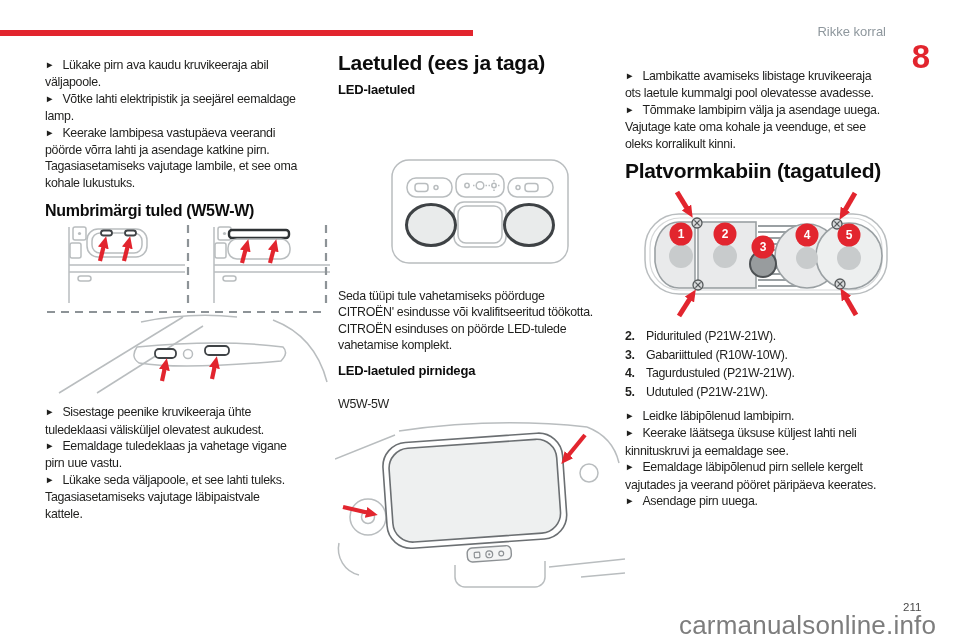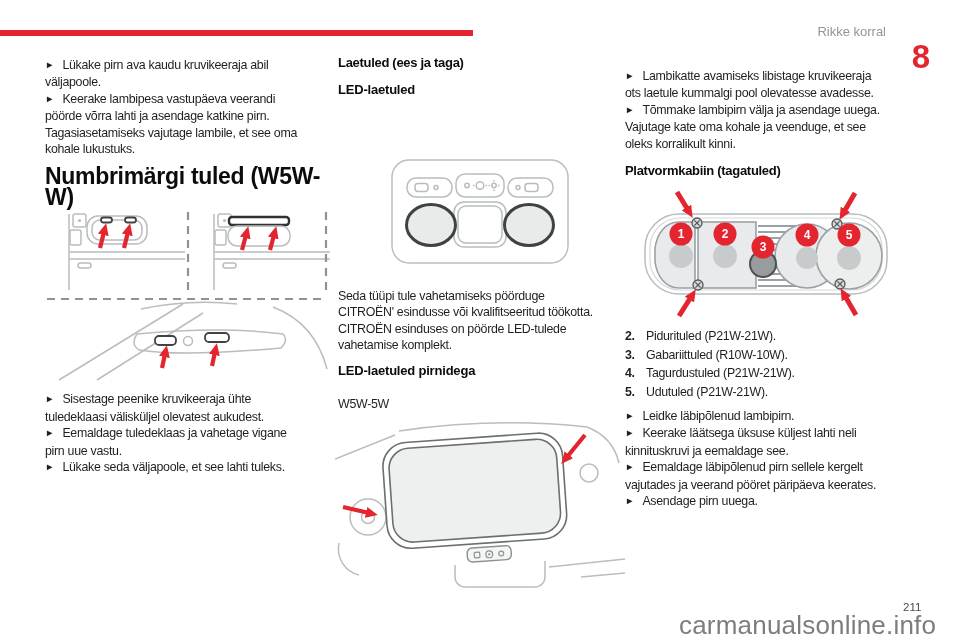--- a/index.html
+++ b/index.html
@@ -21,23 +21,23 @@
   .chapnum{position:absolute;left:899px;top:40px;width:44px;text-align:center;
            font-size:33px;font-weight:bold;color:var(--accent);line-height:1;}
   .col{position:absolute;font-size:12.4px;line-height:16.4px;letter-spacing:-0.3px;}
   .c1{left:45px;top:57px;width:288px;}
   .c2{left:338px;top:52px;width:284px;}
   .c3{left:625px;top:68px;width:282px;}
   p{margin:0;}
   .t{white-space:pre-line;}
   .b{margin:0;}
   .tri{font-size:9.5px;margin-right:8px;position:relative;top:-1px;letter-spacing:0;}
-  h2{margin:0;font-size:13px;line-height:21px;font-weight:bold;color:var(--heading);letter-spacing:-0.3px;}
+  h2{margin:0;font-size:21px;line-height:21px;font-weight:bold;color:var(--heading);letter-spacing:-0.3px;}
   h3{margin:0;font-size:13px;line-height:15px;font-weight:bold;color:var(--heading);letter-spacing:-0.2px;}
-  .c1 h2{margin-top:9px;font-size:23px;}
+  .c1 h2{margin-top:9px;font-size:16px;}
   .c3 h2{margin-top:8px;}
   .c2 h3{margin-top:9px;}
   .sub2{margin-top:7px;}
   .code{margin-top:18px;font-size:12.4px;}
   .fig{margin:0;line-height:0;}
   .figA{margin-top:4px;}
   .figB{margin-top:58px;margin-left:52px;}
   .figC{margin-top:3px;margin-left:-3px;}
   .figD{margin-top:7px;margin-left:16px;}
   .list{margin-top:7px;}
@@ -75,20 +75,22 @@
     </defs>
   </svg>
 
   <div class="topbar"></div>
   <div class="hdr">Rikke korral</div>
   <div class="chapnum">8</div>
 
   <div class="col c1">
     <p class="b"><span class="tri">►</span><span class="t">Lükake pirn ava kaudu kruvikeeraja abil
 väljapoole.</span></p>
+    <p class="b"><span class="tri">►</span><span class="t">Võtke lahti elektripistik ja seejärel eemaldage
+lamp.</span></p>
     <p class="b"><span class="tri">►</span><span class="t">Keerake lambipesa vastupäeva veerandi
 pöörde võrra lahti ja asendage katkine pirn.</span></p>
     <p class="b"><span class="t">Tagasiasetamiseks vajutage lambile, et see oma
 kohale lukustuks.</span></p>
 
     <h2>Numbrimärgi tuled (W5W-W)</h2>
 
     <div class="fig figA">
       <svg width="285" height="172" viewBox="0 0 285 172">
 
@@ -134,20 +136,22 @@
         <line class="ar" x1="167" y1="154" x2="170" y2="140"></line>
       </svg>
     </div>
 
     <div class="blocks2">
       <p class="b"><span class="tri">►</span><span class="t">Sisestage peenike kruvikeeraja ühte
 tuledeklaasi välisküljel olevatest aukudest.</span></p>
       <p class="b"><span class="tri">►</span><span class="t">Eemaldage tuledeklaas ja vahetage vigane
 pirn uue vastu.</span></p>
       <p class="b"><span class="tri">►</span><span class="t">Lükake seda väljapoole, et see lahti tuleks.</span></p>
+      <p class="b"><span class="t">Tagasiasetamiseks vajutage läbipaistvale
+kattele.</span></p>
     </div>
   </div>
 
   <div class="col c2">
     <h2>Laetuled (ees ja taga)</h2>
     <h3>LED-laetuled</h3>
 
     <div class="fig figB">
       <svg width="180" height="116" viewBox="0 0 180 116">
         <rect x="2" y="5" width="176" height="103" rx="17" class="lg"></rect>

